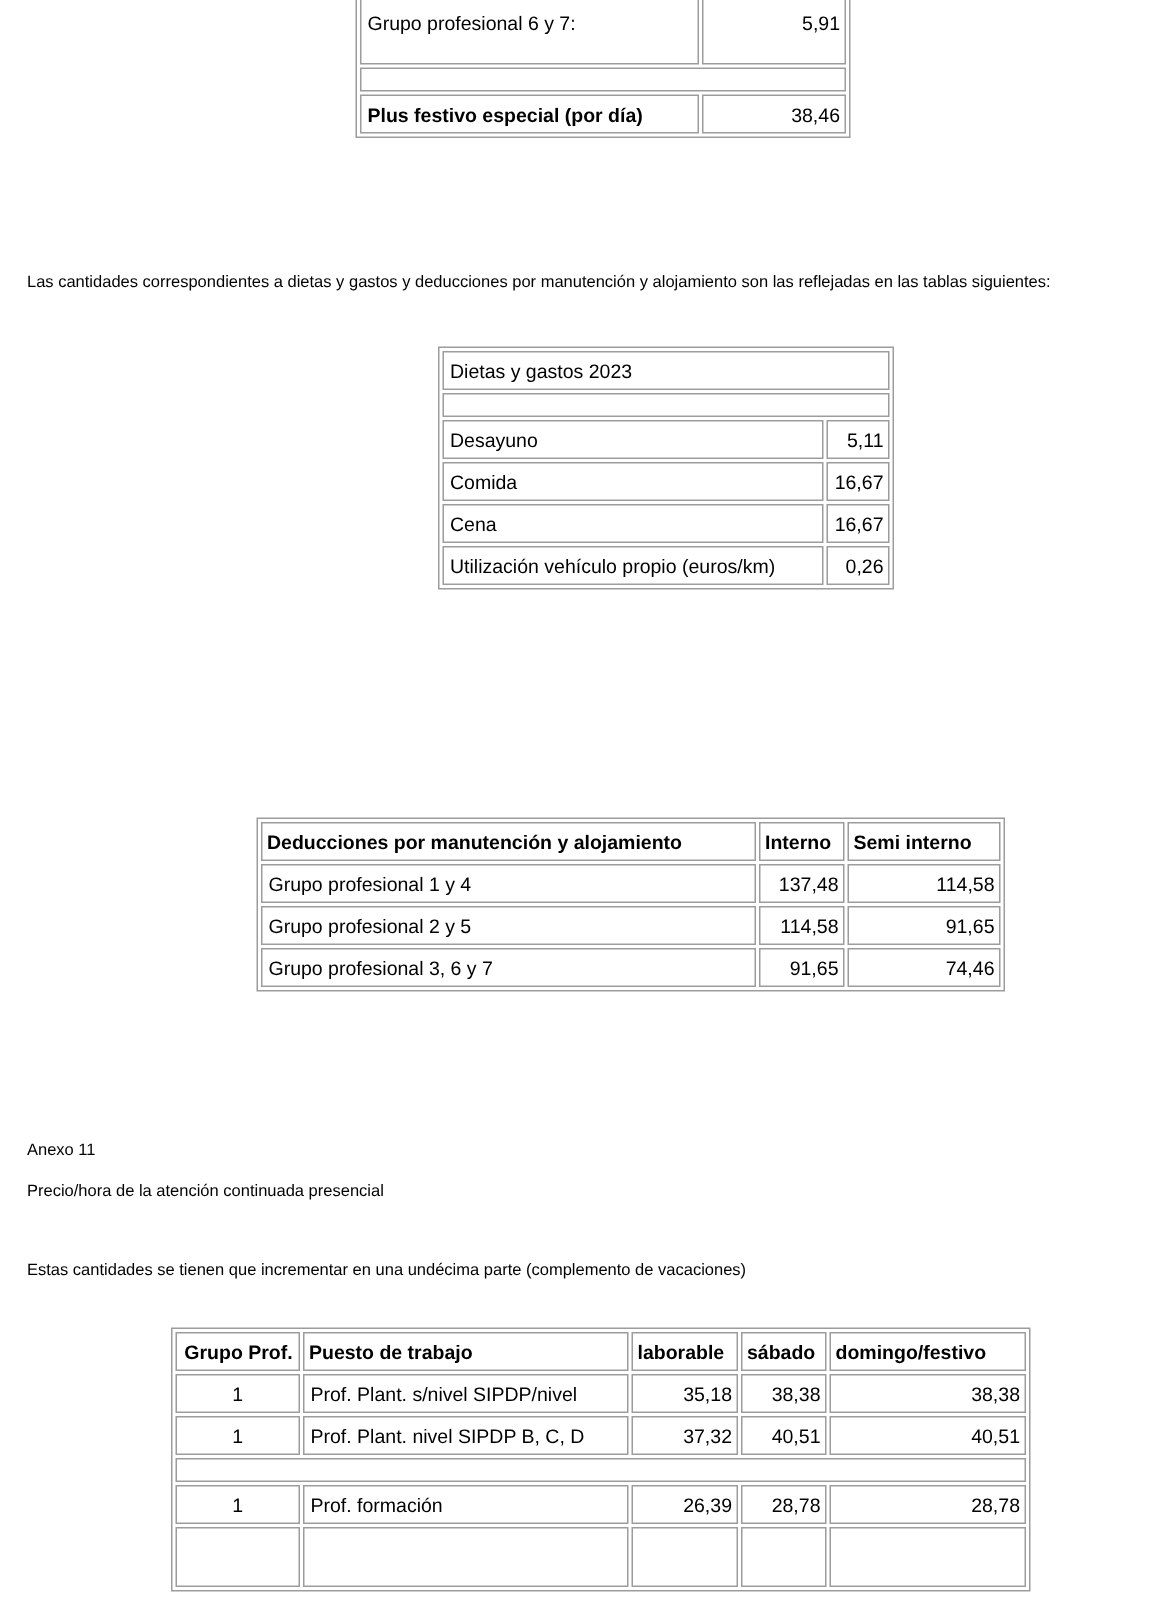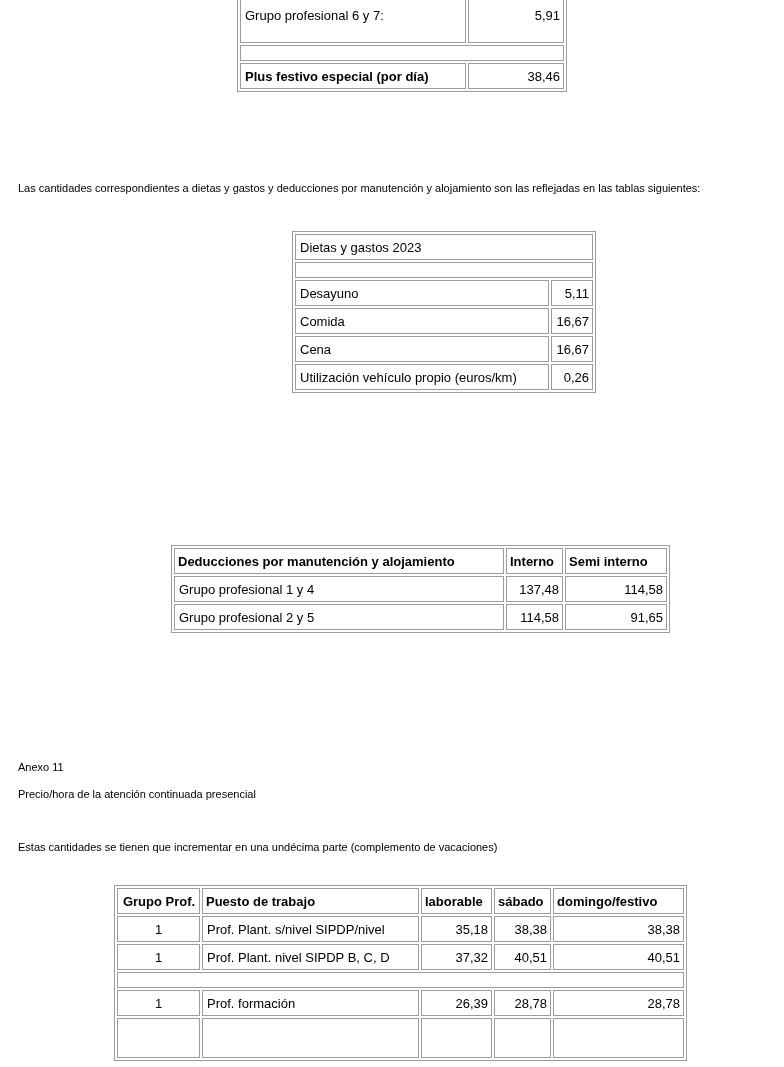--- a/index.html
+++ b/index.html
@@ -130,20 +130,25 @@
     <tr>
       <td>Grupo profesional 1 y 4</td>
       <td class="num">137,48</td>
       <td class="num">114,58</td>
     </tr>
     <tr>
       <td>Grupo profesional 2 y 5</td>
       <td class="num">114,58</td>
       <td class="num">91,65</td>
     </tr>
+    <tr>
+      <td>Grupo profesional 3, 6 y 7</td>
+      <td class="num">91,65</td>
+      <td class="num">74,46</td>
+    </tr>
   </tbody>
 </table>
 
 <p class="para" id="anexo-title">Anexo 11</p>
 <p class="para" id="anexo-subtitle">Precio/hora de la atención continuada presencial</p>
 <p class="para" id="vacaciones-note">Estas cantidades se tienen que incrementar en una undécima parte (complemento de vacaciones)</p>
 
 <table class="doc" id="precio-hora-table">
   <colgroup>
     <col style="width:83px">

